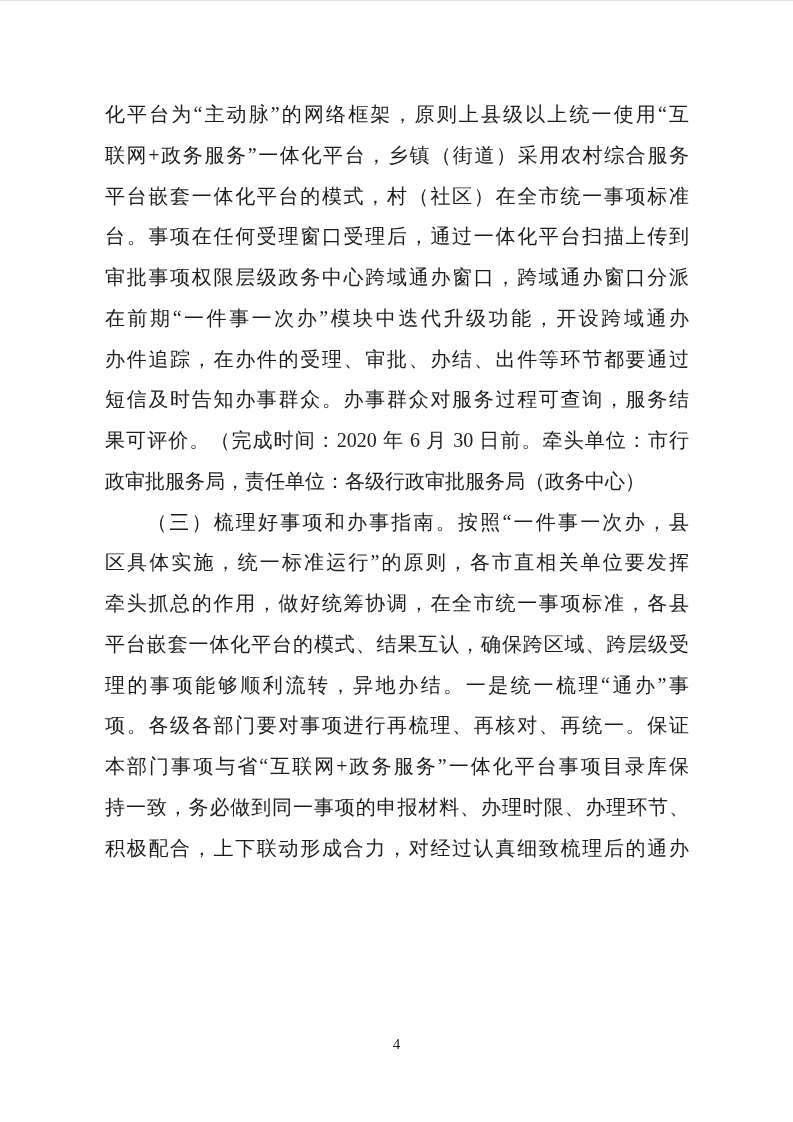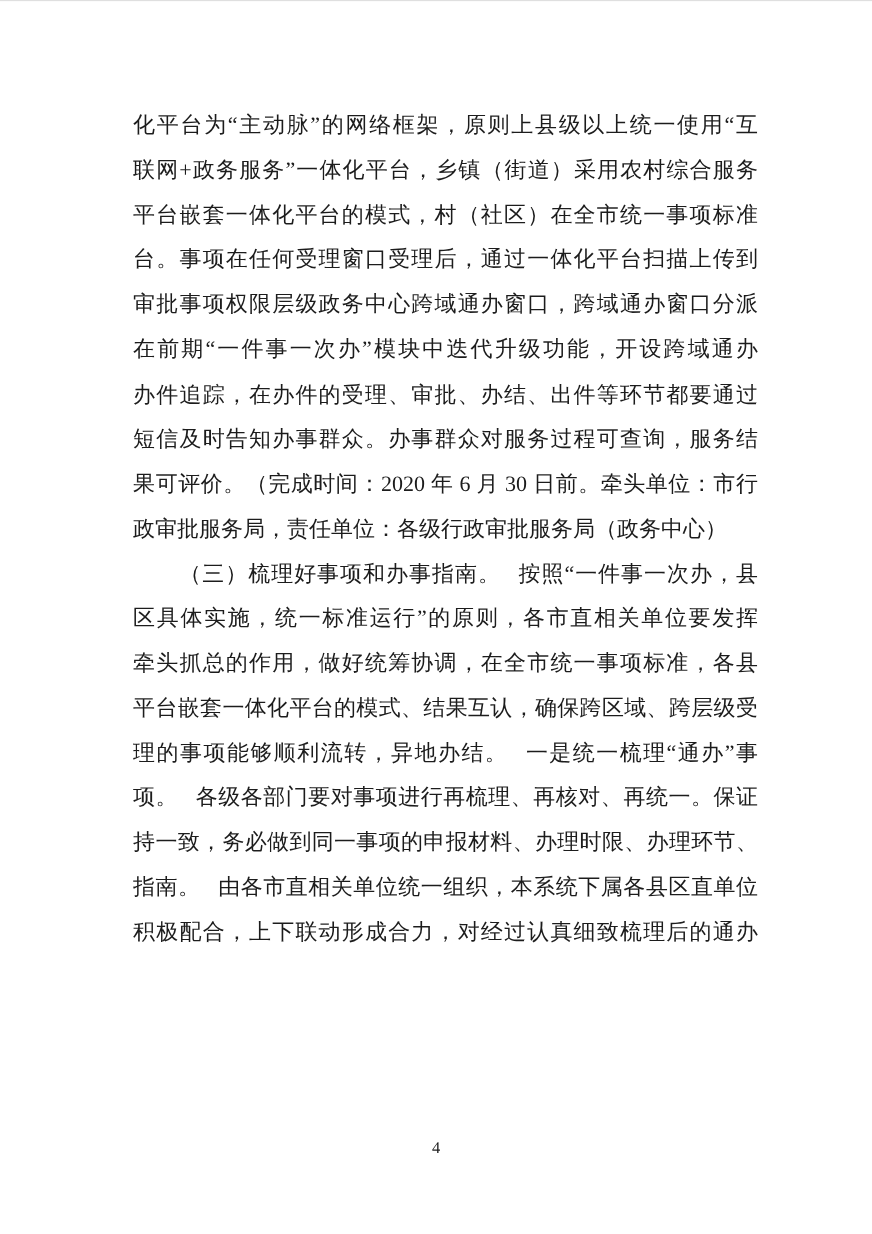--- a/index.html
+++ b/index.html
@@ -41,21 +41,21 @@
     text-justify: inter-ideograph;
     white-space: normal;
     overflow: hidden;
   }
   .line.no-justify {
     text-align-last: left;
   }
   .line.indent {
     text-indent: 42px;
   }
-  .seg { font-weight: 400; margin-left: 16px; }
+  .seg { font-weight: 400; }
   .seg.bold { font-weight: 400; }
   .page-number {
     position: absolute;
     top: 1034px;
     left: 0;
     width: 100%;
     text-align: center;
     font-size: 15px;
     line-height: 20px;
     font-family: "Liberation Serif", "DejaVu Serif", serif;
@@ -77,18 +77,18 @@
       <div class="line"><span class="seg">办件追踪，在办件的受理、审批、办结、出件等环节都要通过</span></div>
       <div class="line"><span class="seg">短信及时告知办事群众。办事群众对服务过程可查询，服务结</span></div>
       <div class="line"><span class="seg">果可评价。（完成时间：2020 年 6 月 30 日前。牵头单位：市行</span></div>
       <div class="line no-justify"><span class="seg">政审批服务局，责任单位：各级行政审批服务局（政务中心）</span></div>
       <div class="line indent"><span class="seg bold">（三）梳理好事项和办事指南。</span><span class="seg">按照“一件事一次办，县</span></div>
       <div class="line"><span class="seg">区具体实施，统一标准运行”的原则，各市直相关单位要发挥</span></div>
       <div class="line"><span class="seg">牵头抓总的作用，做好统筹协调，在全市统一事项标准，各县</span></div>
       <div class="line"><span class="seg">平台嵌套一体化平台的模式、结果互认，确保跨区域、跨层级受</span></div>
       <div class="line"><span class="seg">理的事项能够顺利流转，异地办结。</span><span class="seg bold">一是统一梳理“通办”事</span></div>
       <div class="line"><span class="seg bold">项。</span><span class="seg">各级各部门要对事项进行再梳理、再核对、再统一。保证</span></div>
+      <div class="line"><span class="seg">本部门事项与省“互联网+政务服务”一体化平台事项目录库保</span></div>
       <div class="line"><span class="seg">持一致，务必做到同一事项的申报材料、办理时限、办理环节、</span></div>
-      <div class="line"><span class="seg bold">指南。</span><span class="seg">由各市直相关单位统一组织，本系统下属各县区直单位</span></div>
       <div class="line"><span class="seg">积极配合，上下联动形成合力，对经过认真细致梳理后的通办</span></div>
     </div>
   <div class="page-number">4</div>
 </div>
 
 </body></html>

